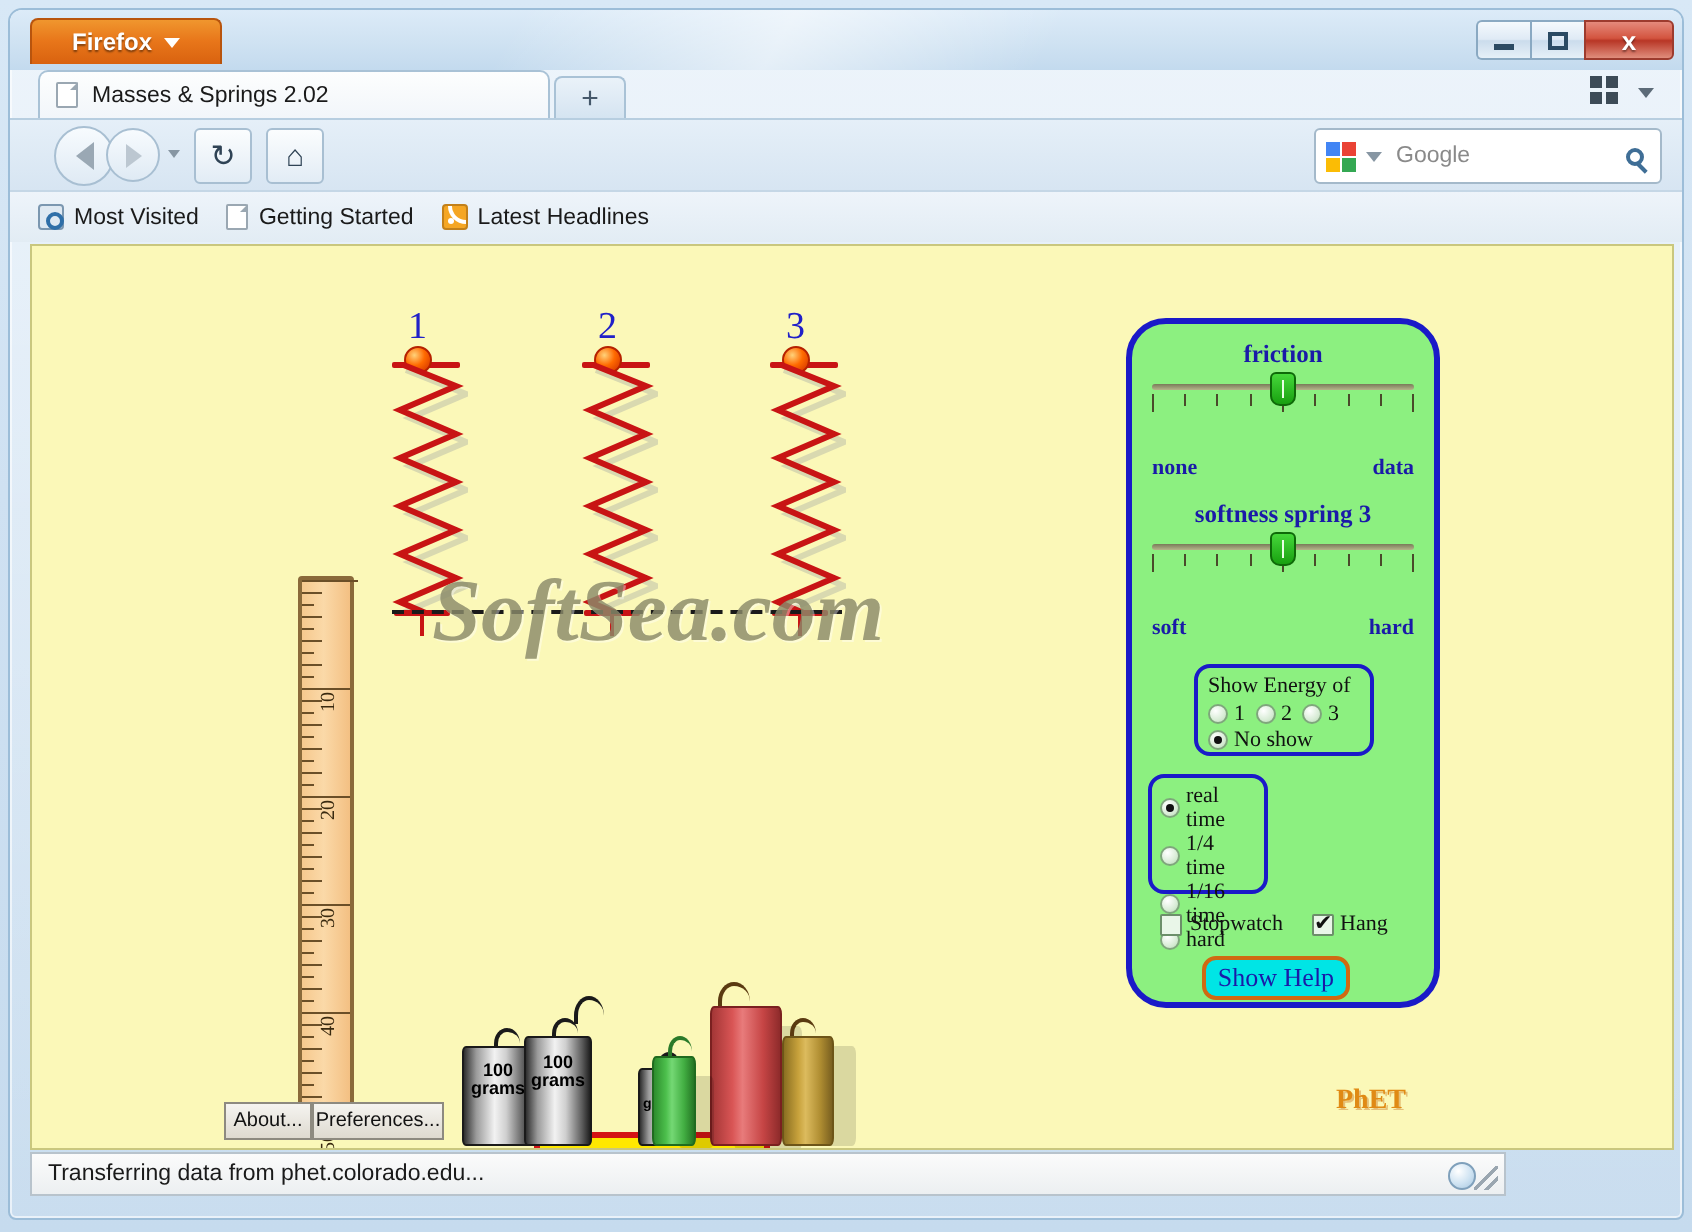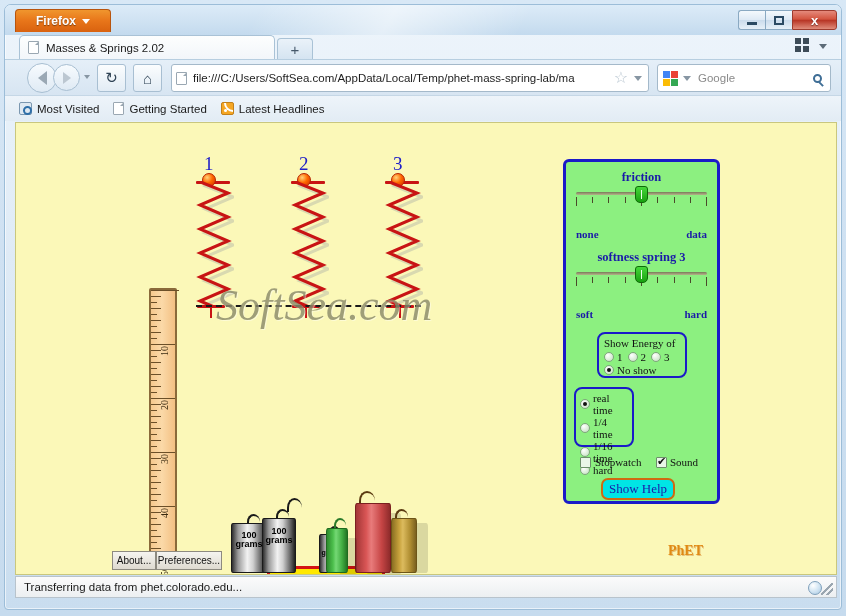--- a/index.html
+++ b/index.html
@@ -197,21 +197,21 @@
     position: absolute; left: 10px; top: 117px;
     width: 822px; height: 453px;
     background: #fbf8b8;
     border: 1px solid #c9c77e;
     overflow: hidden;
   }
 
   .watermark {
     position: absolute; left: 290px; top: 278px;
     font-family: "Liberation Serif", serif;
-    font-style: italic; font-weight: normal;
+    font-style: italic; font-weight: bold;
     font-size: 44px;
     color: #8b8b6b;
     opacity: .82;
     text-shadow: 1px 1px 0 rgba(255,255,255,.5);
     white-space: nowrap;
     pointer-events:none;
   }
 
   
   .ruler {
@@ -282,21 +282,21 @@
   .hook-dark { border-color: #5a3a10; }
   .mass-color { position:absolute; border-radius: 2px/4px; }
   .mass-shadow { position:absolute; background: rgba(0,0,0,.13); border-radius: 2px/4px; }
 
   
   .panel {
     position:absolute; left: 547px; top: 36px;
     width: 157px; height: 345px;
     background: #8cf080;
     border: 3px solid #1a1ac8;
-    border-radius: 6px;
+    border-radius: 20px;
   }
   .ctl-title {
     text-align:center; font-family:"Liberation Serif", serif;
     font-weight: bold; font-size: 12.5px; color:#1a1aa8;
   }
   .slider-wrap { position:absolute; width: 131px; left: 10px; }
   .slider-track {
     position:absolute; left: 0; top: 0; width: 131px; height: 3px;
     background: linear-gradient(180deg,#7a7a5a,#b5b58a);
     border-radius: 2px;
@@ -364,21 +364,21 @@
     position:absolute; height: 19px;
     background: linear-gradient(180deg,#f5f4f0,#dedad0);
     border: 1px solid #8d8a80;
     font-family:"Liberation Sans", sans-serif;
     font-size: 10px; color:#111;
     display:flex;align-items:center;justify-content:center;
   }
 
   
   .statusbar {
-    position:absolute; left: 10px; top: 571px; width: 822px; height: 22px;
+    position:absolute; left: 10px; top: 571px; width: 738px; height: 22px;
     background: linear-gradient(180deg,#fbfbfb,#eceff1);
     border: 1px solid #b8c3cc;
     display:flex; align-items:center; padding-left: 8px;
     font-size: 11.5px; color:#1a1a1a;
   }
   .status-right {
     position:absolute; right: 4px; top: 2px; width: 34px; height: 17px;
     display:flex; align-items:center; justify-content:center; gap:3px;
   }
   .globe {
@@ -441,26 +441,20 @@
       </div>
       <div class="nav-round nav-fwd">
         <span class="arrow-r"></span>
       </div>
       <div class="dropdown-tiny"></div>
       <div class="tb-btn tb-reload">
         <span>↻</span>
       </div>
       <div class="tb-btn tb-home">
         <span>⌂</span>
-      </div>
-      <div class="urlbar">
-        <span class="page-icon"></span>
-        <span class="url-text">file:///C:/Users/SoftSea.com/AppData/Local/Temp/phet-mass-spring-lab/ma</span>
-        <span class="star">☆</span>
-        <span class="url-caret"></span>
       </div>
       <div class="searchbar">
         <span class="g-logo">
           <i style="left:0;top:0;background:#4285f4;"></i>
           <i style="left:8px;top:0;background:#ea4335;"></i>
           <i style="left:0;top:8px;background:#fbbc05;"></i>
           <i style="left:8px;top:8px;background:#34a853;"></i>
         </span>
         <span class="url-caret"></span>
         <span class="search-text">Google</span>
@@ -698,21 +692,21 @@
           </div>
         </div>
 
 
         <div style="position:absolute; left:14px; top:294px; display:flex; align-items:center; gap:4px;">
           <span class="checkbox"></span>
           <span class="rlabel">Stopwatch</span>
         </div>
         <div style="position:absolute; left:90px; top:294px; display:flex; align-items:center; gap:3px;">
           <span class="checkbox on"></span>
-          <span class="rlabel">Sound</span>
+          <span class="rlabel">Hang</span>
         </div>
 
         <div class="showhelp" style="top:316px;">
           <span>Show Help</span>
         </div>
       </div>
     </div>
 
     <div class="statusbar">
       <span>Transferring data from phet.colorado.edu...</span>

